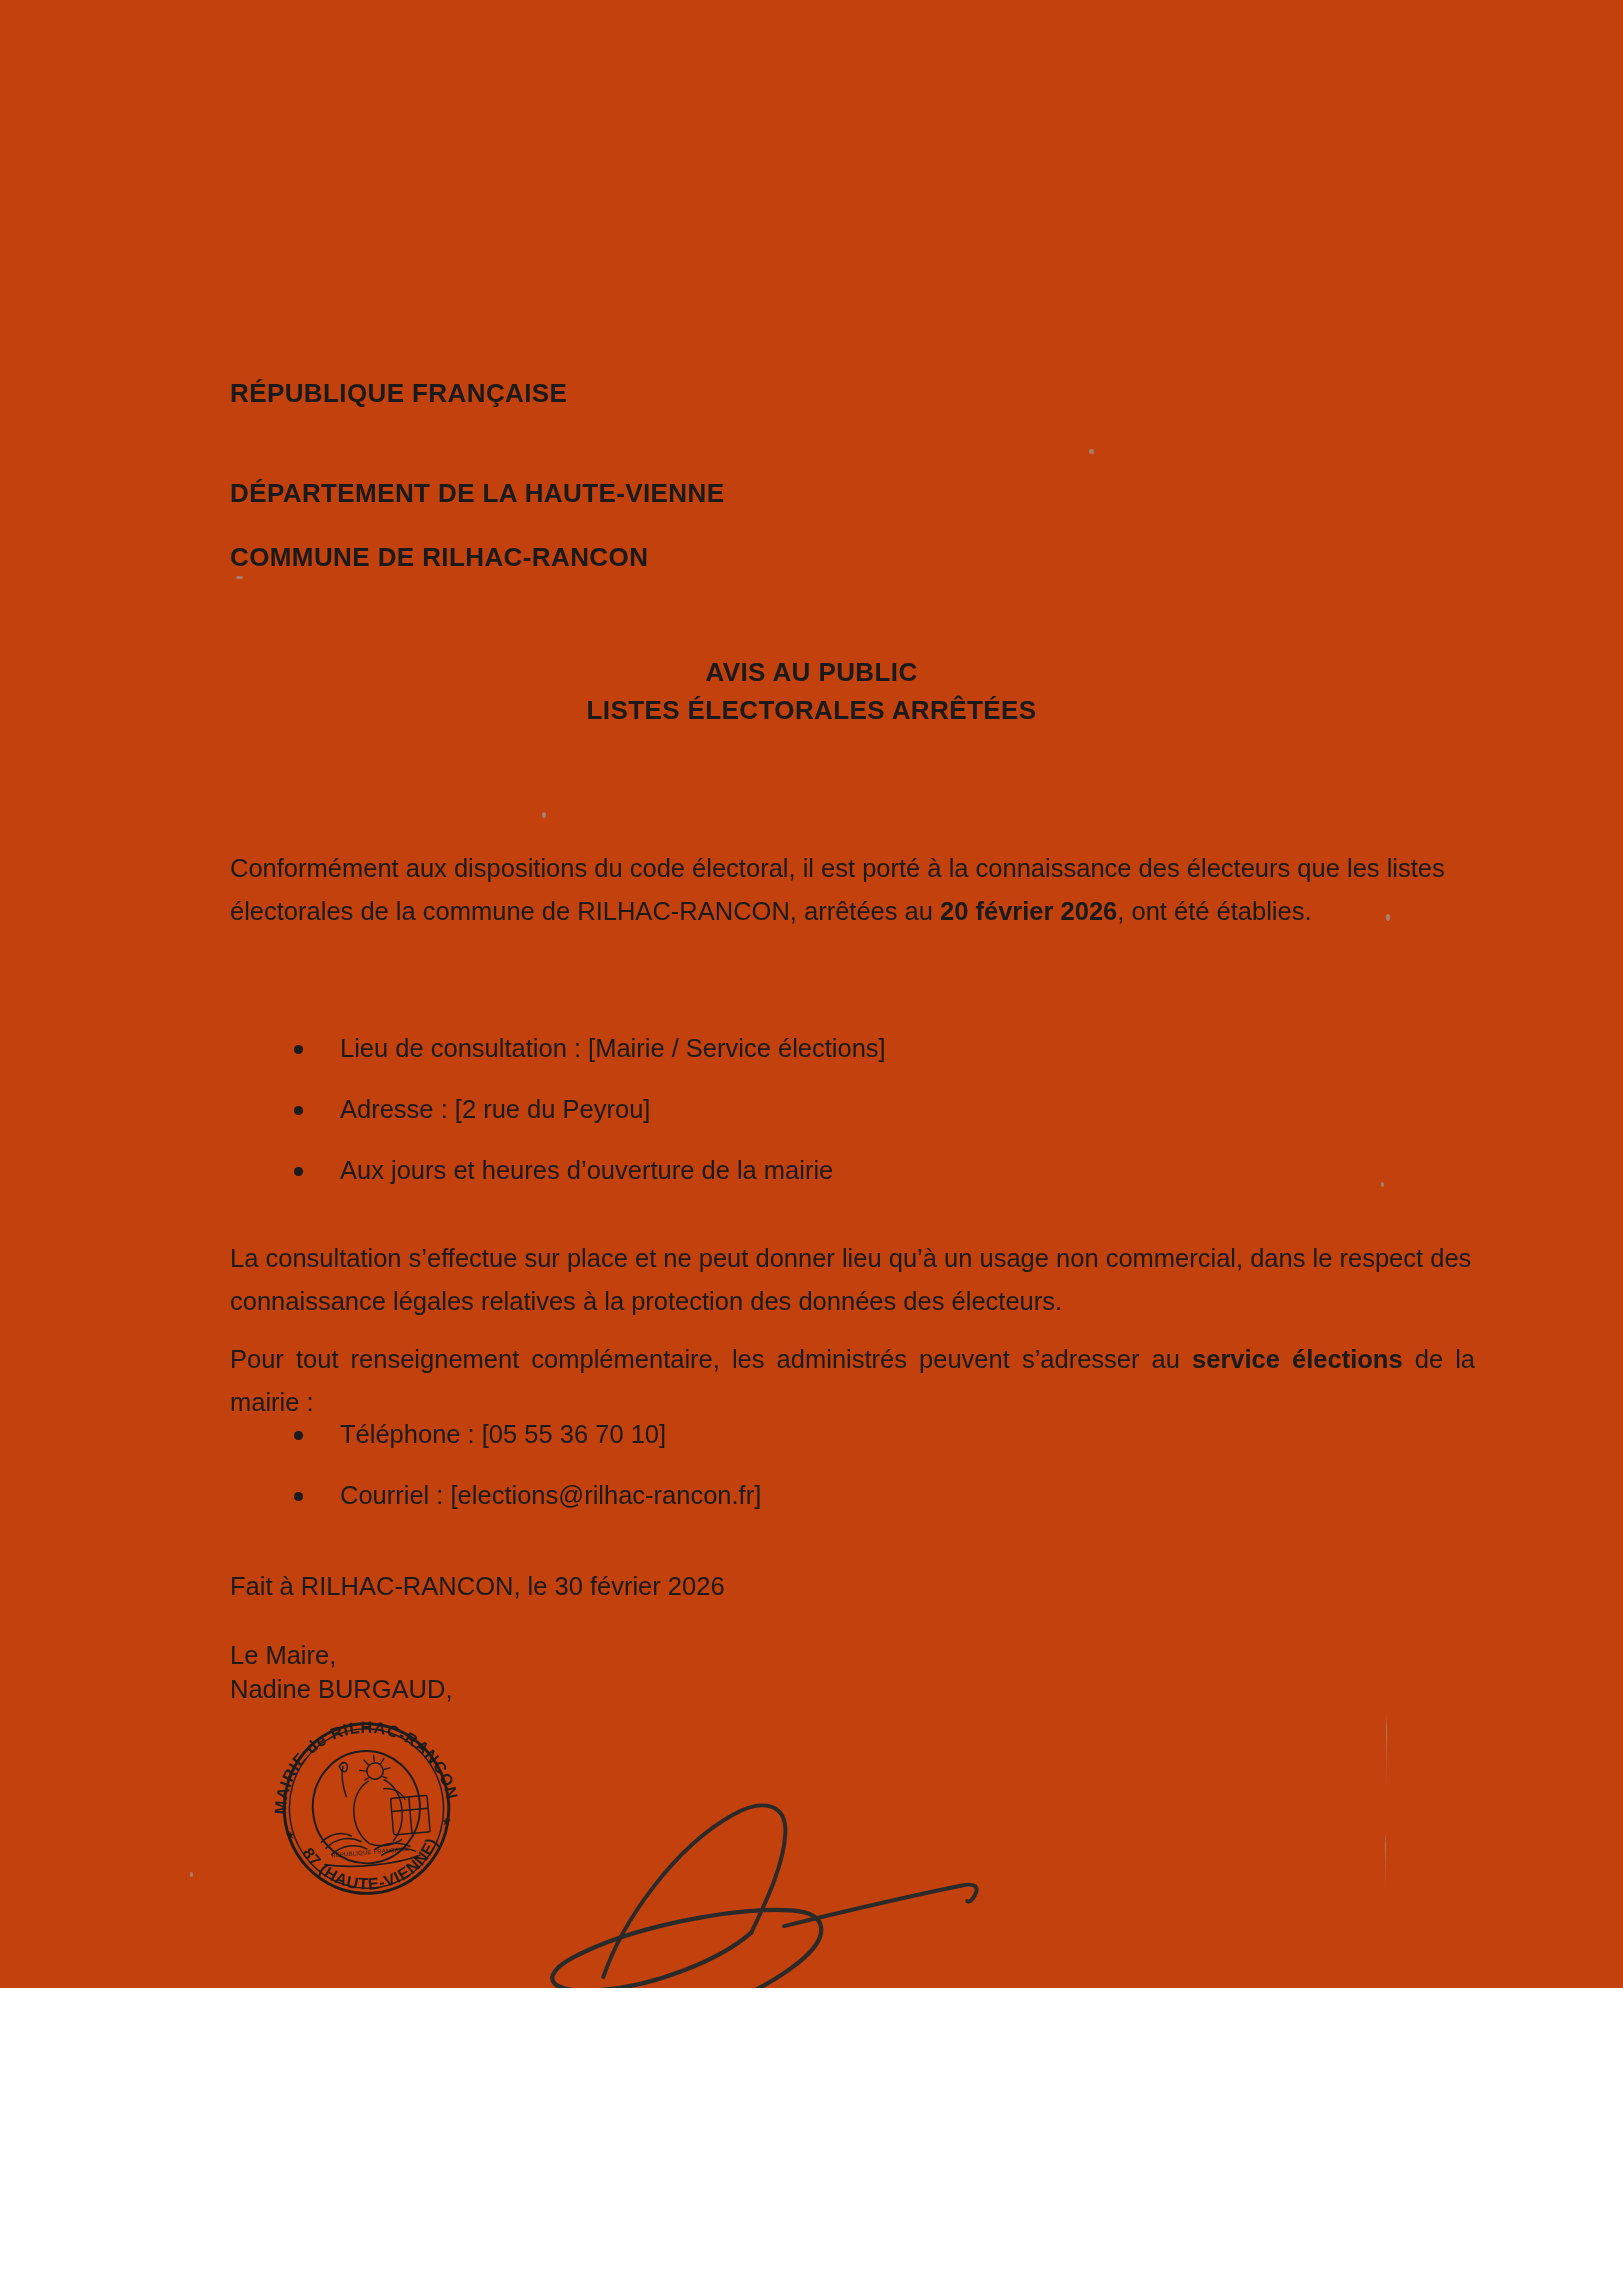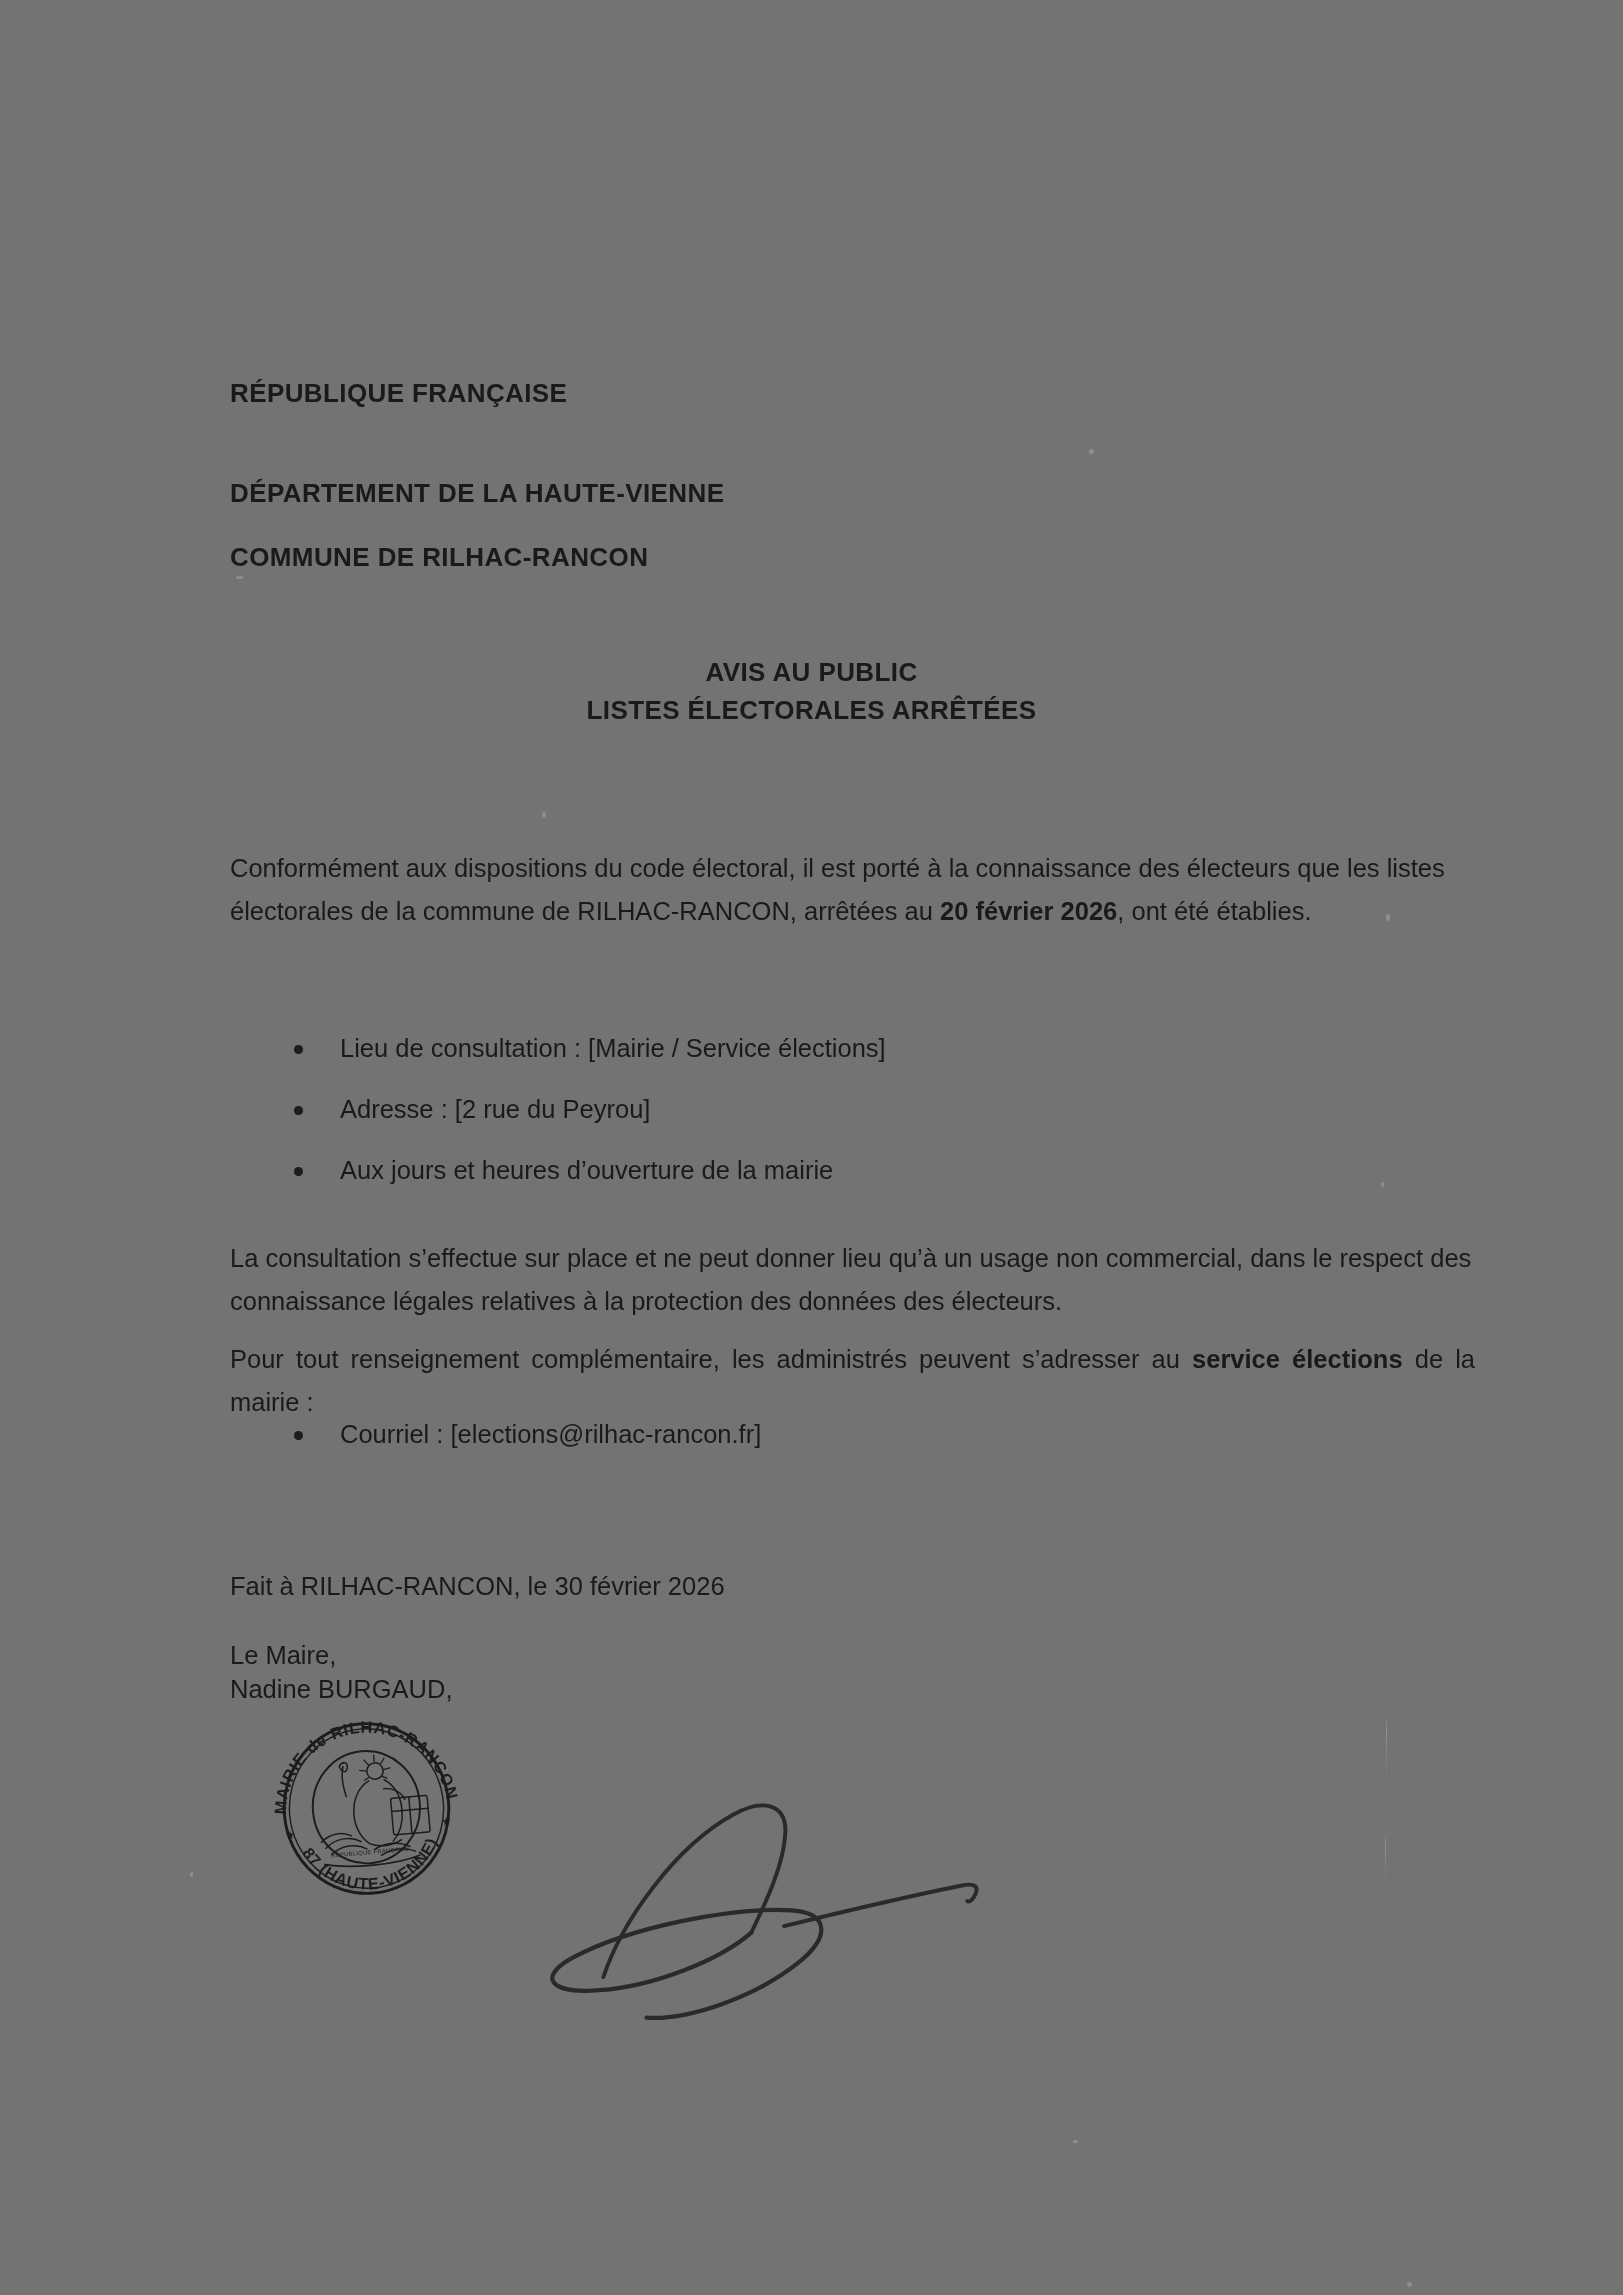--- a/index.html
+++ b/index.html
@@ -5,22 +5,22 @@
 <style>
   html, body {
     margin: 0;
     padding: 0;
     background: #ffffff;
   }
 
   .page {
     position: relative;
     width: 1623px;
-    height: 2295px;
-    background: #737373;
+    height: 1988px;
+    background: #c2410c;
     overflow: hidden;
     font-family: "Liberation Sans", sans-serif;
     color: #1a1a1a;
     -webkit-font-smoothing: antialiased;
   }
   .scan-speck {
     position: absolute;
     background: #9a9a9a;
     border-radius: 50%;
     opacity: .7;
@@ -164,20 +164,21 @@
     <li><span>Lieu de consultation : [Mairie / Service élections]</span></li>
     <li><span>Adresse : [2 rue du Peyrou]</span></li>
     <li><span>Aux jours et heures d’ouverture de la mairie</span></li>
   </ul>
 
   <p class="para" id="para-sur-place">La consultation s’effectue sur place et ne peut donner lieu qu’à un usage non commercial, dans le respect des connaissance légales relatives à la protection des données des électeurs.</p>
 
   <p class="para justified" id="para-renseignement"><span>Pour tout renseignement complémentaire, les administrés peuvent s’adresser au </span><b>service élections</b><span> de la mairie :</span></p>
 
   <ul class="bullets" id="bullets-contact">
+    <li><span>Téléphone : [05 55 36 70 10]</span></li>
     <li><span>Courriel : [elections@rilhac-rancon.fr]</span></li>
   </ul>
 
   <p class="para" id="para-fait-a">Fait à RILHAC-RANCON, le 30 février 2026</p>
 
   <p class="para" id="para-signataire-fonction">Le Maire,</p>
 
   <p class="para" id="para-signataire-nom">Nadine BURGAUD,</p>
 
   <div id="official-stamp">

